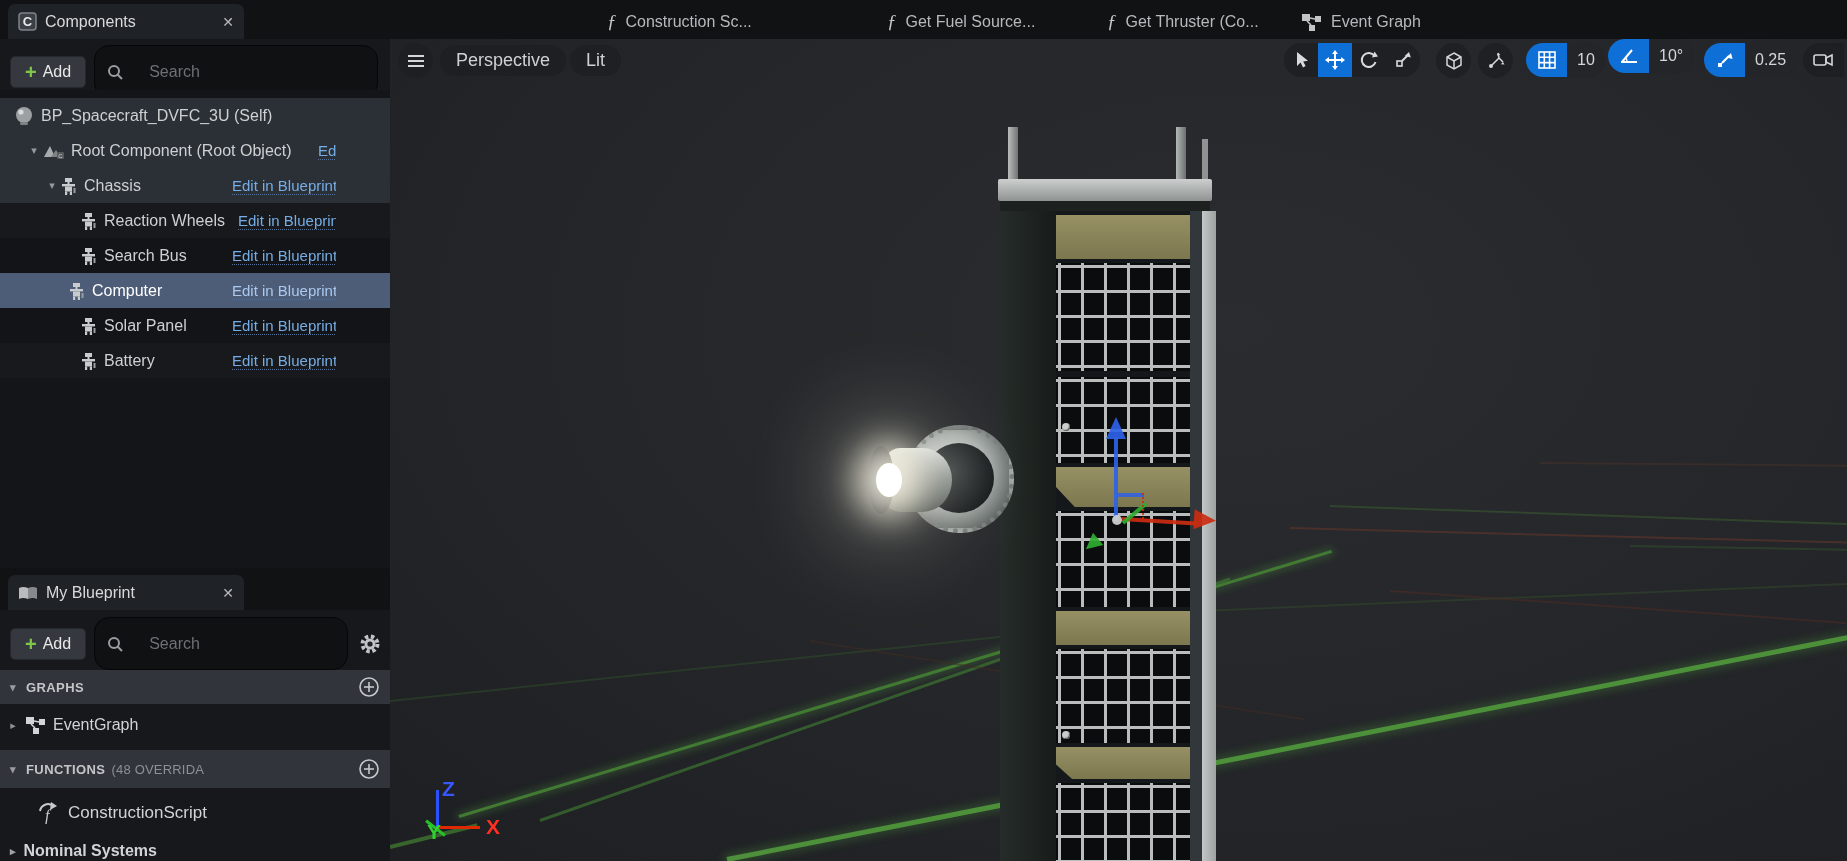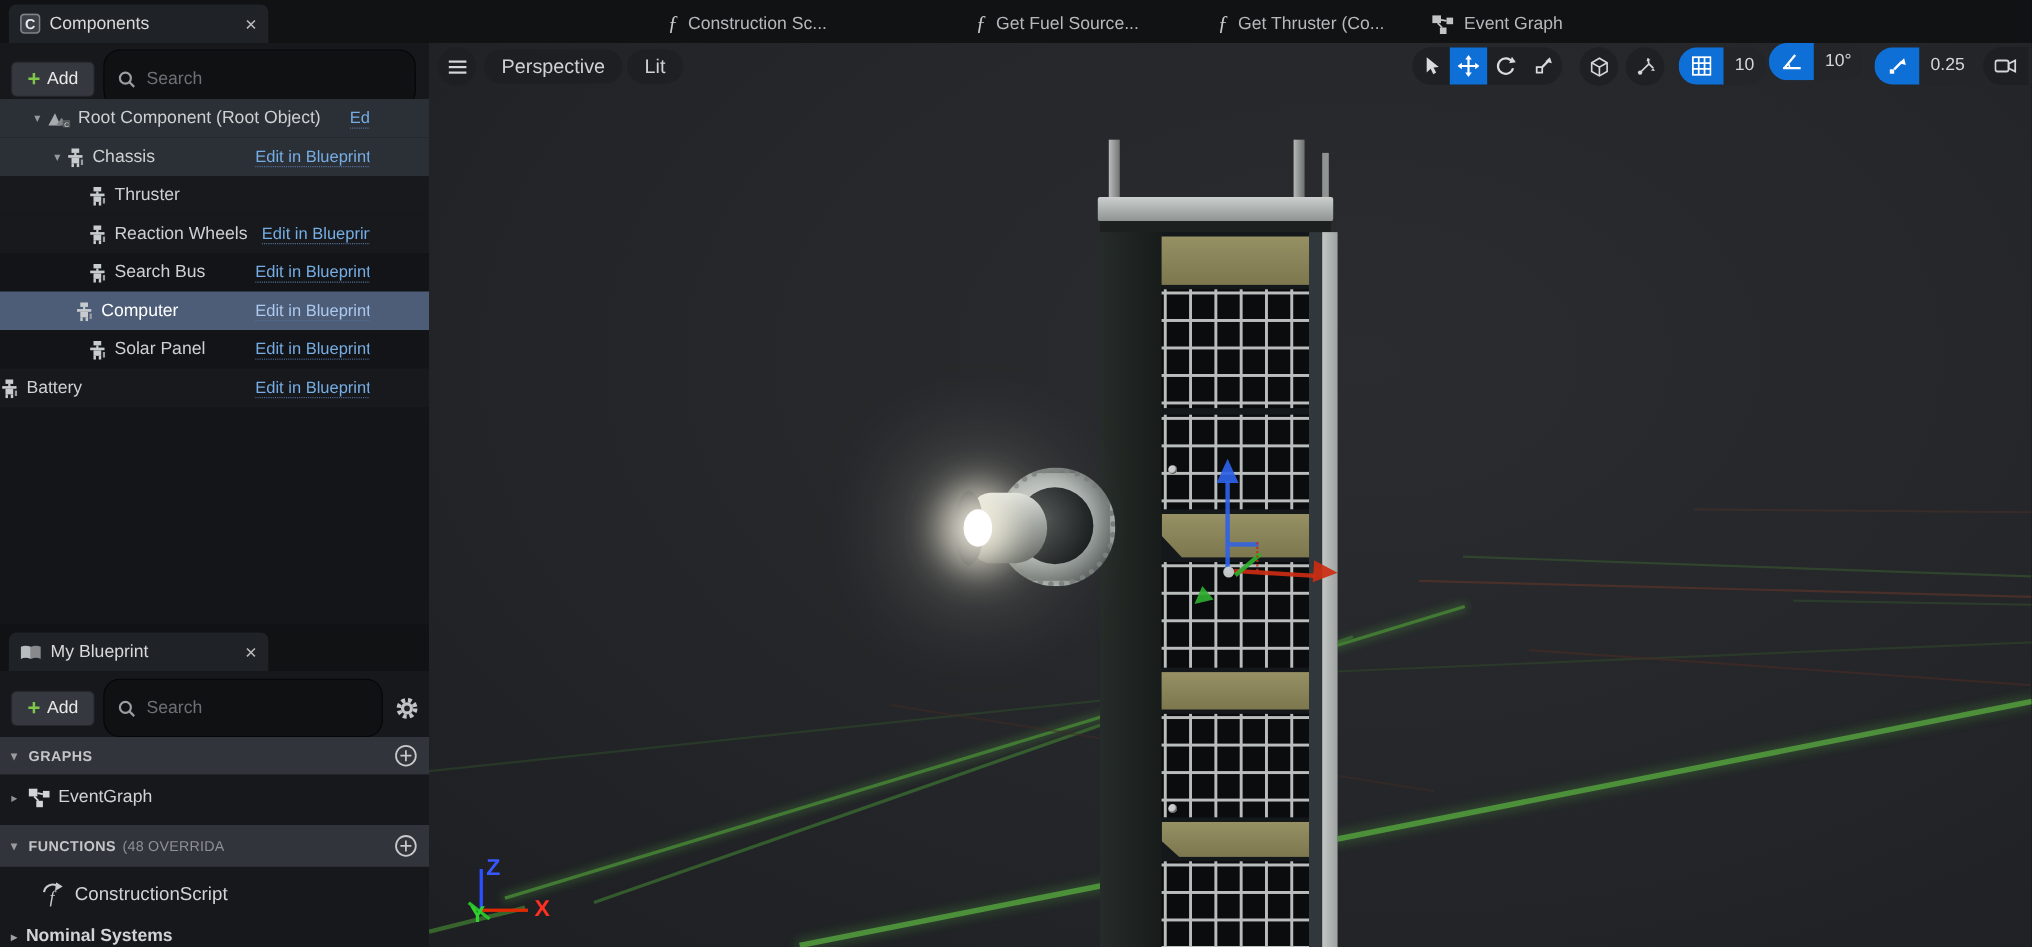--- a/index.html
+++ b/index.html
@@ -8,21 +8,21 @@
   
   #sidebar{position:absolute;left:0;top:0;width:390px;height:861px;background:#16181c;border-right:2px solid #0a0c0e;}
   .tabwell{position:absolute;left:0;width:100%;background:#101214;}
   .panel-tab{position:absolute;display:flex;align-items:center;gap:8px;background:#1f2226;
     border-radius:7px 7px 0 0;padding:0 10px;height:35px;color:#d9dadb;font-size:16px;}
   .panel-tab .close{margin-left:auto;color:#b9babc;font-size:14px;cursor:pointer;}
   .chrome-row{position:absolute;display:flex;align-items:center;gap:8px;}
   .add-btn{display:flex;align-items:center;gap:6px;background:#35393f;border:1px solid #24272b;
     border-radius:5px;height:30px;padding:0 14px;color:#e8e8e8;font-size:16px;}
   .add-btn .plus{color:#7fc64a;font-size:20px;font-weight:bold;line-height:1;}
-  .search-pill{display:flex;align-items:center;gap:8px;background:#0f1113;border:1px solid #050607;
+  .search-pill{display:flex;align-items:center;gap:24px;background:#0f1113;border:1px solid #050607;
     border-radius:15px;height:29px;padding:11px 12px;flex:1;}
   .search-pill input{background:transparent;border:none;outline:none;color:#9fa1a4;font-size:16px;width:100%;
     font-family:"Liberation Sans",sans-serif;}
   .search-pill input::placeholder{color:#6d7074;}
   
   #components-tree{position:absolute;left:0;top:90px;width:390px;height:478px;background:#131519;overflow:hidden;}
   .trow{position:relative;display:flex;align-items:center;height:35px;font-size:16px;color:#ced0d2;cursor:pointer;}
   .trow .arrow{width:16px;text-align:center;color:#96989b;font-size:11px;flex:none;}
   .trow .cicon{flex:none;margin-right:7px;display:flex;align-items:center;}
   .trow .lbl{white-space:nowrap;}
@@ -100,20 +100,30 @@
         <svg width="16" height="16">
             <circle cx="7" cy="7" r="5" fill="none" stroke="#9b9da0" stroke-width="2"></circle>
             <line x1="10.5" y1="10.5" x2="15" y2="15" stroke="#9b9da0" stroke-width="2"></line>
           </svg>
       </span>
       <input type="text" placeholder="Search" style="">
     </div>
   </div>
 
   <div id="components-tree">
+      <div class="trow inherit" style="margin-top: 8px; padding-left: 14px;">
+        <span class="cicon">
+          <svg width="20" height="20">
+            <circle cx="10" cy="9" r="8" fill="#9ca0a3"></circle>
+            <circle cx="7" cy="6" r="2.6" fill="#d9dcde"></circle>
+            <rect x="6" y="16" width="8" height="3" rx="1.5" fill="#7e8285"></rect>
+          </svg>
+        </span>
+        <span class="lbl">BP_Spacecraft_DVFC_3U (Self)</span>
+      </div>
       <div class="trow inherit" style="padding-left: 26px;">
         <span class="arrow">▾</span>
         <span class="cicon">
           <svg width="22" height="18">
             <polygon points="2,15 8,4 13,15" fill="#a7abae"></polygon>
             <polygon points="9,15 14,8 19,15" fill="#7e8285"></polygon>
             <rect x="15" y="10" width="7" height="7" rx="1" fill="#55595c"></rect>
             <text x="18.5" y="16" text-anchor="middle" font-size="6" fill="#d8dadc" font-family="Liberation Sans">C</text>
           </svg>
         </span>
@@ -145,91 +155,77 @@
           <svg width="17" height="18">
             <rect x="5" y="1" width="7" height="4" fill="#c9ccce"></rect>
             <rect x="7.5" y="5" width="2" height="4" fill="#c9ccce"></rect>
             <rect x="2" y="7" width="13" height="2.4" fill="#c9ccce"></rect>
             <rect x="5" y="9.5" width="7" height="5" fill="#c9ccce"></rect>
             <rect x="5" y="14.5" width="2.2" height="3.5" fill="#c9ccce"></rect>
             <rect x="9.8" y="14.5" width="2.2" height="3.5" fill="#c9ccce"></rect>
             <rect x="13.5" y="11" width="2" height="5" fill="#9a9da0"></rect>
           </svg>
         </span>
-        <span class="lbl">Thruster</span>
-      </div>
-      <div class="trow odd" style="padding-left: 80px;">
+        <span class="lbl">Reaction Wheels</span>
+        <span class="editwrap" style="left: 238px; width: 98px;">
+          <span class="edit-link">Edit in Blueprint</span>
+        </span>
+      </div>
+      <div class="trow even" style="padding-left: 80px;">
         <span class="cicon">
           <svg width="17" height="18">
             <rect x="5" y="1" width="7" height="4" fill="#c9ccce"></rect>
             <rect x="7.5" y="5" width="2" height="4" fill="#c9ccce"></rect>
             <rect x="2" y="7" width="13" height="2.4" fill="#c9ccce"></rect>
             <rect x="5" y="9.5" width="7" height="5" fill="#c9ccce"></rect>
             <rect x="5" y="14.5" width="2.2" height="3.5" fill="#c9ccce"></rect>
             <rect x="9.8" y="14.5" width="2.2" height="3.5" fill="#c9ccce"></rect>
             <rect x="13.5" y="11" width="2" height="5" fill="#9a9da0"></rect>
           </svg>
         </span>
-        <span class="lbl">Reaction Wheels</span>
-        <span class="editwrap" style="left: 238px; width: 98px;">
-          <span class="edit-link">Edit in Blueprint</span>
-        </span>
-      </div>
-      <div class="trow even" style="padding-left: 80px;">
+        <span class="lbl">Search Bus</span>
+        <span class="editwrap" style="left: 232px; width: 104px;">
+          <span class="edit-link">Edit in Blueprint</span>
+        </span>
+      </div>
+      <div class="trow selected" style="padding-left: 68px;">
         <span class="cicon">
           <svg width="17" height="18">
             <rect x="5" y="1" width="7" height="4" fill="#c9ccce"></rect>
             <rect x="7.5" y="5" width="2" height="4" fill="#c9ccce"></rect>
             <rect x="2" y="7" width="13" height="2.4" fill="#c9ccce"></rect>
             <rect x="5" y="9.5" width="7" height="5" fill="#c9ccce"></rect>
             <rect x="5" y="14.5" width="2.2" height="3.5" fill="#c9ccce"></rect>
             <rect x="9.8" y="14.5" width="2.2" height="3.5" fill="#c9ccce"></rect>
             <rect x="13.5" y="11" width="2" height="5" fill="#9a9da0"></rect>
           </svg>
         </span>
-        <span class="lbl">Search Bus</span>
+        <span class="lbl">Computer</span>
         <span class="editwrap" style="left: 232px; width: 104px;">
           <span class="edit-link">Edit in Blueprint</span>
         </span>
       </div>
-      <div class="trow selected" style="padding-left: 68px;">
+      <div class="trow even" style="padding-left: 80px;">
         <span class="cicon">
           <svg width="17" height="18">
             <rect x="5" y="1" width="7" height="4" fill="#c9ccce"></rect>
             <rect x="7.5" y="5" width="2" height="4" fill="#c9ccce"></rect>
             <rect x="2" y="7" width="13" height="2.4" fill="#c9ccce"></rect>
             <rect x="5" y="9.5" width="7" height="5" fill="#c9ccce"></rect>
             <rect x="5" y="14.5" width="2.2" height="3.5" fill="#c9ccce"></rect>
             <rect x="9.8" y="14.5" width="2.2" height="3.5" fill="#c9ccce"></rect>
             <rect x="13.5" y="11" width="2" height="5" fill="#9a9da0"></rect>
           </svg>
         </span>
-        <span class="lbl">Computer</span>
-        <span class="editwrap" style="left: 232px; width: 104px;">
-          <span class="edit-link">Edit in Blueprint</span>
-        </span>
-      </div>
-      <div class="trow even" style="padding-left: 80px;">
-        <span class="cicon">
-          <svg width="17" height="18">
-            <rect x="5" y="1" width="7" height="4" fill="#c9ccce"></rect>
-            <rect x="7.5" y="5" width="2" height="4" fill="#c9ccce"></rect>
-            <rect x="2" y="7" width="13" height="2.4" fill="#c9ccce"></rect>
-            <rect x="5" y="9.5" width="7" height="5" fill="#c9ccce"></rect>
-            <rect x="5" y="14.5" width="2.2" height="3.5" fill="#c9ccce"></rect>
-            <rect x="9.8" y="14.5" width="2.2" height="3.5" fill="#c9ccce"></rect>
-            <rect x="13.5" y="11" width="2" height="5" fill="#9a9da0"></rect>
-          </svg>
-        </span>
         <span class="lbl">Solar Panel</span>
         <span class="editwrap" style="left: 232px; width: 104px;">
           <span class="edit-link">Edit in Blueprint</span>
         </span>
       </div>
-      <div class="trow odd" style="">
+      <div class="trow odd" style="padding-left: 80px;">
         <span class="cicon">
           <svg width="17" height="18">
             <rect x="5" y="1" width="7" height="4" fill="#c9ccce"></rect>
             <rect x="7.5" y="5" width="2" height="4" fill="#c9ccce"></rect>
             <rect x="2" y="7" width="13" height="2.4" fill="#c9ccce"></rect>
             <rect x="5" y="9.5" width="7" height="5" fill="#c9ccce"></rect>
             <rect x="5" y="14.5" width="2.2" height="3.5" fill="#c9ccce"></rect>
             <rect x="9.8" y="14.5" width="2.2" height="3.5" fill="#c9ccce"></rect>
             <rect x="13.5" y="11" width="2" height="5" fill="#9a9da0"></rect>
           </svg>

